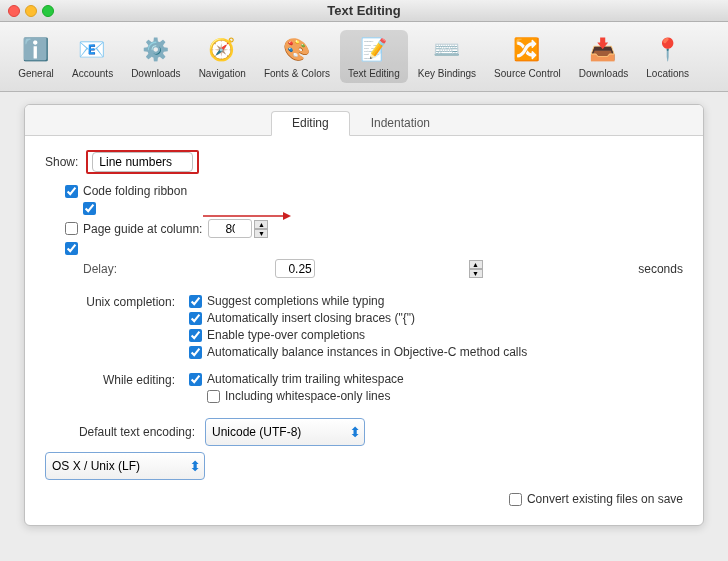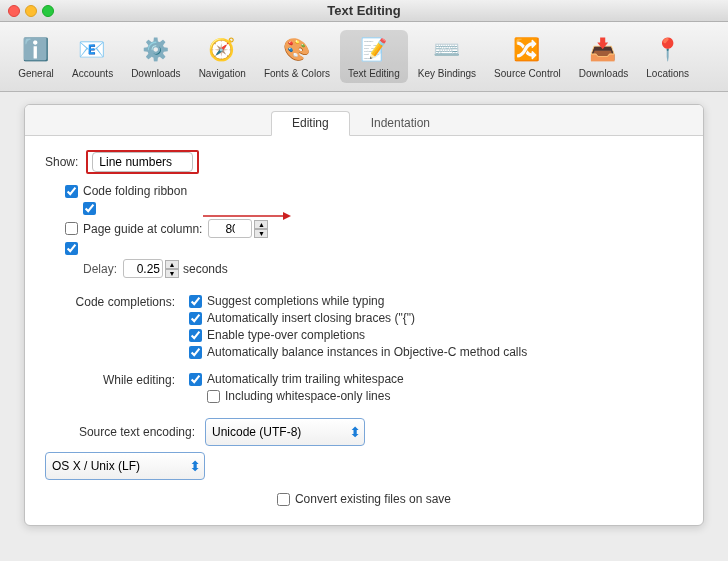--- a/index.html
+++ b/index.html
@@ -211,20 +211,21 @@
       justify-content: center;
       line-height: 1;
     }
 
     
     .delay-row {
       display: flex;
       align-items: center;
       margin-left: 38px;
       margin-bottom: 10px;
+      justify-content: space-between;
     }
     .delay-label {
       font-size: 12px;
       color: #555;
       margin-right: 6px;
     }
     .delay-input {
       width: 40px;
       height: 19px;
       border: 1px solid #c0c0c0;
@@ -446,21 +447,21 @@
           <div class="inline-stepper" style="margin-left:2px;">
             <button class="stepper-btn">▲</button>
             <button class="stepper-btn">▼</button>
           </div>
           <span class="delay-unit">seconds</span>
         </div>
 
         <div style="height:6px;"></div>
 
         <div class="section-label-row">
-          <span class="section-label">Code completions:</span>
+          <span class="section-label">Unix completion:</span>
           <div class="section-checkboxes">
             <div class="small-checkbox-row">
               <input type="checkbox" checked="" style="">
               <span class="checkbox-label">Suggest completions while typing</span>
             </div>
             <div class="small-checkbox-row">
               <input type="checkbox" checked="" style="">
               <span class="checkbox-label">Automatically insert closing braces ("{")</span>
             </div>
             <div class="small-checkbox-row">
@@ -486,21 +487,21 @@
             <div class="small-checkbox-row" style="margin-left:18px;">
               <input type="checkbox" style="">
               <span class="checkbox-label">Including whitespace-only lines</span>
             </div>
           </div>
         </div>
 
         <div style="height:8px;"></div>
 
         <div class="dropdown-row">
-          <span class="dropdown-label">Source text encoding:</span>
+          <span class="dropdown-label">Default text encoding:</span>
           <div class="dropdown-wrapper">
             <select class="dropdown-select">
               <option>Unicode (UTF-8)</option>
               <option>UTF-16</option>
               <option>ASCII</option>
             </select>
             <span class="dropdown-arrow">⬍</span>
           </div>
         </div>
 
@@ -510,21 +511,21 @@
               <option>OS X / Unix (LF)</option>
               <option>Classic Mac OS (CR)</option>
               <option>Windows (CRLF)</option>
             </select>
             <span class="dropdown-arrow">⬍</span>
           </div>
         </div>
 
         <div style="height:6px;"></div>
 
-        <div style="display:flex; justify-content:center;">
+        <div style="display:flex; justify-content:flex-end;">
           <div class="small-checkbox-row">
             <input type="checkbox" style="">
             <span class="checkbox-label">Convert existing files on save</span>
           </div>
         </div>
 
       </div>
     </div>
   </div>
 </div>

